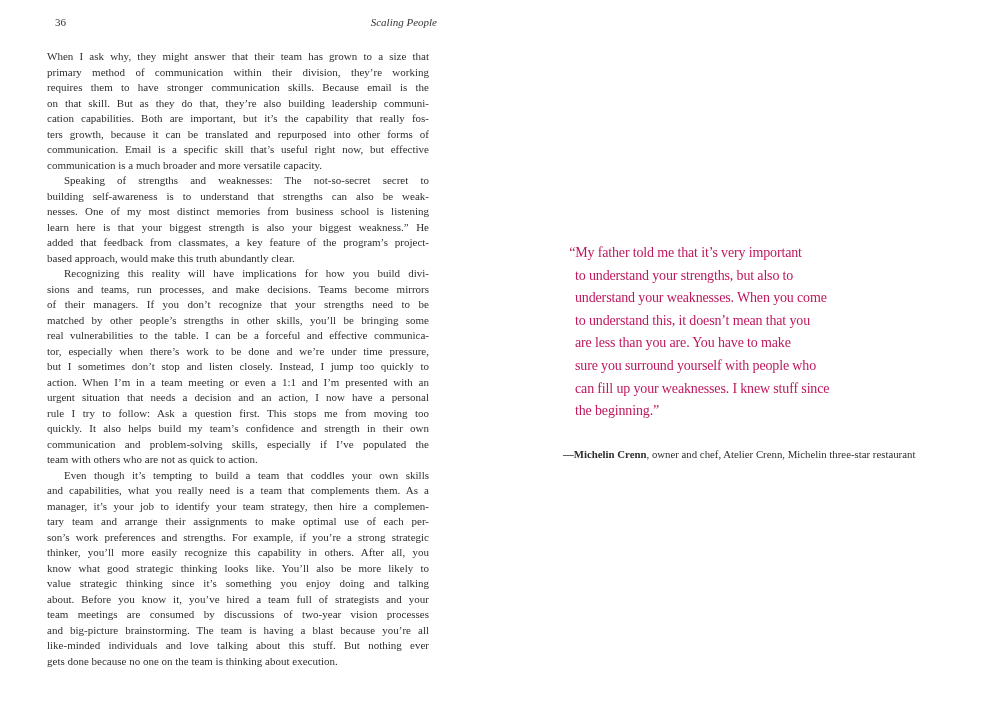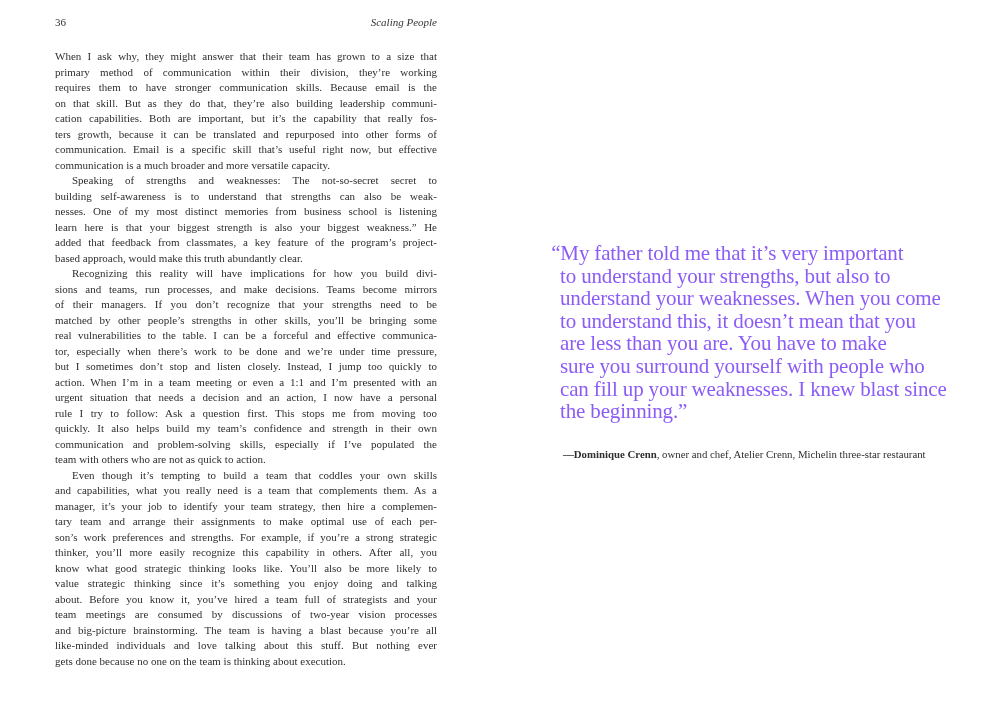--- a/index.html
+++ b/index.html
@@ -28,21 +28,21 @@
     justify-content: space-between;
     align-items: baseline;
     font-size: 11px;
     color: #333333;
   }
   .running-header {
     font-style: italic;
   }
   .body-text {
     position: absolute;
-    left: 48px;
+    left: 40px;
     top: 49px;
     width: 382px;
     font-size: 11px;
     line-height: 15.5px;
     color: #2e2e2e;
   }
   .body-line {
     text-align: justify;
     text-align-last: justify;
     white-space: normal;
@@ -50,26 +50,26 @@
   .body-line.line-last {
     text-align-last: left;
   }
   .body-line.line-indent {
     text-indent: 17px;
   }
 
   
   .pull-quote {
     position: absolute;
-    left: 553px;
+    left: 568px;
     top: 242px;
     width: 404px;
-    font-size: 21px;
+    font-size: 14px;
     line-height: 22.6px;
-    color: #8b5cf6;
+    color: #be185d;
     letter-spacing: -0.15px;
   }
   .quote-line:first-child {
     text-indent: -0.42em;
   }
   .attribution {
     position: absolute;
     left: 556px;
     top: 447px;
     width: 420px;
@@ -146,21 +146,21 @@
 
   <div>
     <div class="pull-quote">
 
     <div class="quote-line">“My father told me that it’s very important</div>
         <div class="quote-line">to understand your strengths, but also to</div>
         <div class="quote-line">understand your weaknesses. When you come</div>
         <div class="quote-line">to understand this, it doesn’t mean that you</div>
         <div class="quote-line">are less than you are. You have to make</div>
         <div class="quote-line">sure you surround yourself with people who</div>
-        <div class="quote-line">can fill up your weaknesses. I knew blast since</div>
+        <div class="quote-line">can fill up your weaknesses. I knew stuff since</div>
         <div class="quote-line">the beginning.”</div>
       </div>
     <div class="attribution">
-      <span class="attribution-name">—Dominique Crenn</span><span>, owner and chef, Atelier Crenn, Michelin three-star restaurant</span>
+      <span class="attribution-name">—Michelin Crenn</span><span>, owner and chef, Atelier Crenn, Michelin three-star restaurant</span>
     </div>
   </div>
 
 </div>
 
 </body></html>

